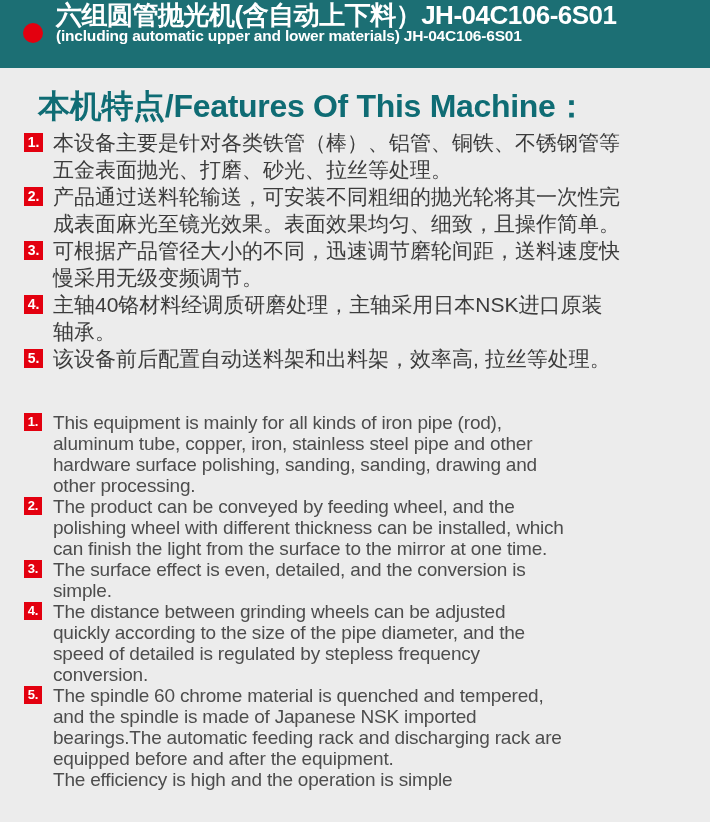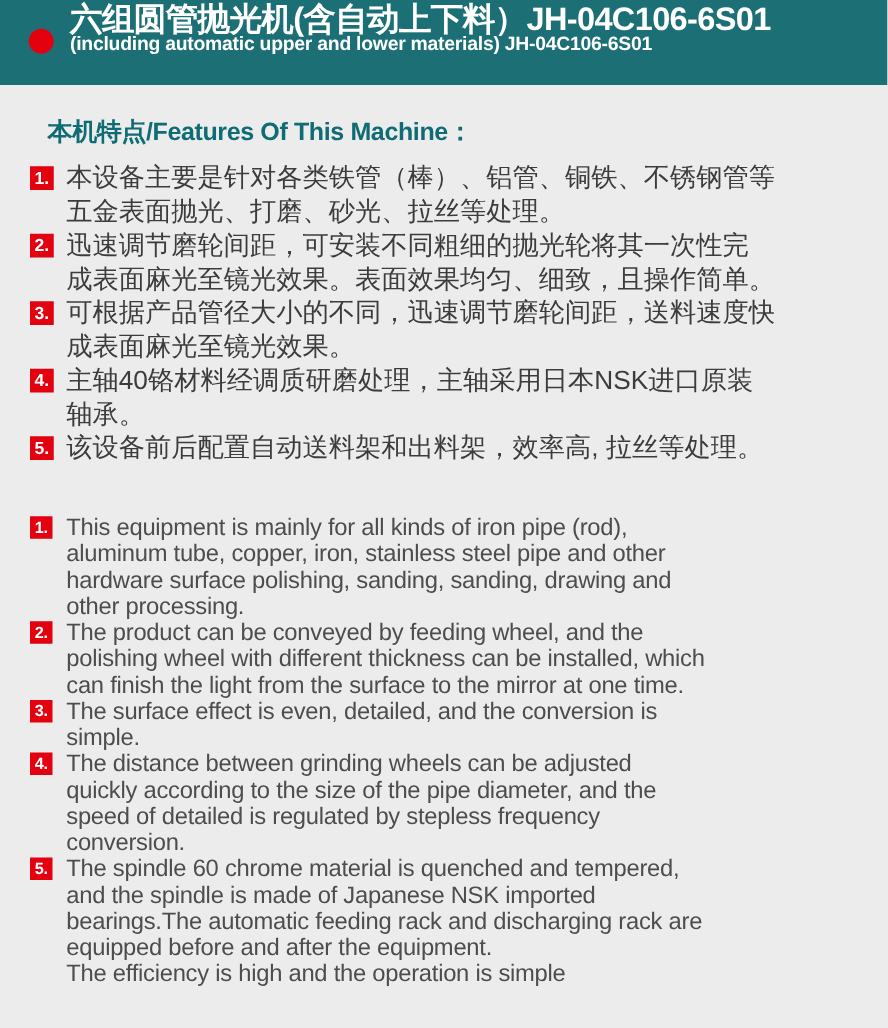--- a/index.html
+++ b/index.html
@@ -39,21 +39,21 @@
     line-height:14px;
     letter-spacing:-0.2px;
     white-space:nowrap;
   }
 
   
   .content { padding:0 20px 0 24px; }
   .section-title {
     color:#0f6c74;
     font-weight:bold;
-    font-size:20px;
+    font-size:32px;
     line-height:26px;
     margin:25px 0 10px 14px;
     letter-spacing:-0.3px;
   }
   ul.features { list-style:none; }
   ul.features li { position:relative; padding-left:29px; }
   .feature-text { white-space:pre-line; display:block; }
 
   .zh li { font-size:21px; line-height:27px; color:#3c3c3c; }
   .zh .badge { top:4px; }
@@ -92,27 +92,27 @@
     <div class="section-title">本机特点/Features Of This Machine：</div>
 
     <ul class="features zh">
       <li>
         <span class="badge">1.</span>
         <span class="feature-text">本设备主要是针对各类铁管（棒）、铝管、铜铁、不锈钢管等
 五金表面抛光、打磨、砂光、拉丝等处理。</span>
       </li>
       <li>
         <span class="badge">2.</span>
-        <span class="feature-text">迅速调节磨轮间距，可安装不同粗细的抛光轮将其一次性完
+        <span class="feature-text">产品通过送料轮输送，可安装不同粗细的抛光轮将其一次性完
 成表面麻光至镜光效果。表面效果均匀、细致，且操作简单。</span>
       </li>
       <li>
         <span class="badge">3.</span>
         <span class="feature-text">可根据产品管径大小的不同，迅速调节磨轮间距，送料速度快
-成表面麻光至镜光效果。</span>
+慢采用无级变频调节。</span>
       </li>
       <li>
         <span class="badge">4.</span>
         <span class="feature-text">主轴40铬材料经调质研磨处理，主轴采用日本NSK进口原装
 轴承。</span>
       </li>
       <li>
         <span class="badge">5.</span>
         <span class="feature-text">该设备前后配置自动送料架和出料架，效率高, 拉丝等处理。</span>
       </li>

